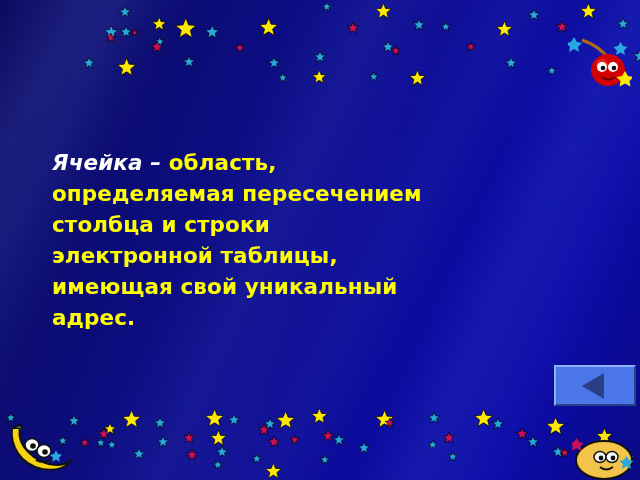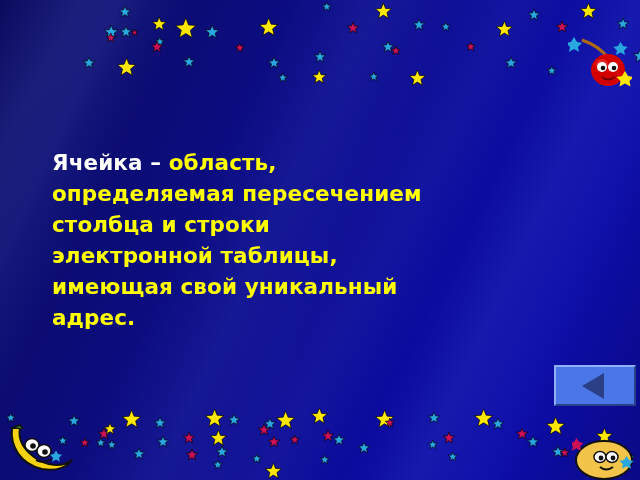--- a/index.html
+++ b/index.html
@@ -26,21 +26,21 @@
   .char svg{display:block;}
   
   #textbox{
     position:absolute;left:52px;top:147px;width:500px;
     line-height:31px;
     font-size:21.5px;font-weight:bold;
     letter-spacing:.1px;
     color:#ffff00;
     white-space:pre-line;
   }
-  #textbox .lead{color:#ffffff;}
+  #textbox .lead{color:#ffffff;font-style:italic;}
   
   #backbtn{
     position:absolute;left:554px;top:365px;width:82px;height:41px;
     background:#4a76e8;
     border-top:2px solid #8fb0f4;
     border-left:2px solid #8fb0f4;
     border-right:2px solid #2a3f8c;
     border-bottom:2px solid #2a3f8c;
     box-sizing:border-box;
     display:flex;align-items:center;justify-content:center;

